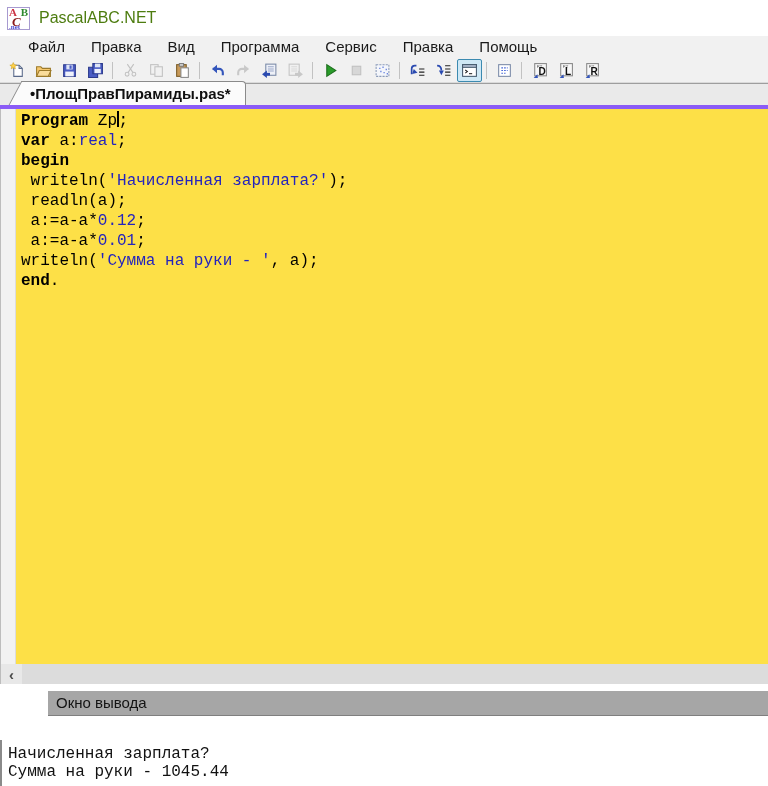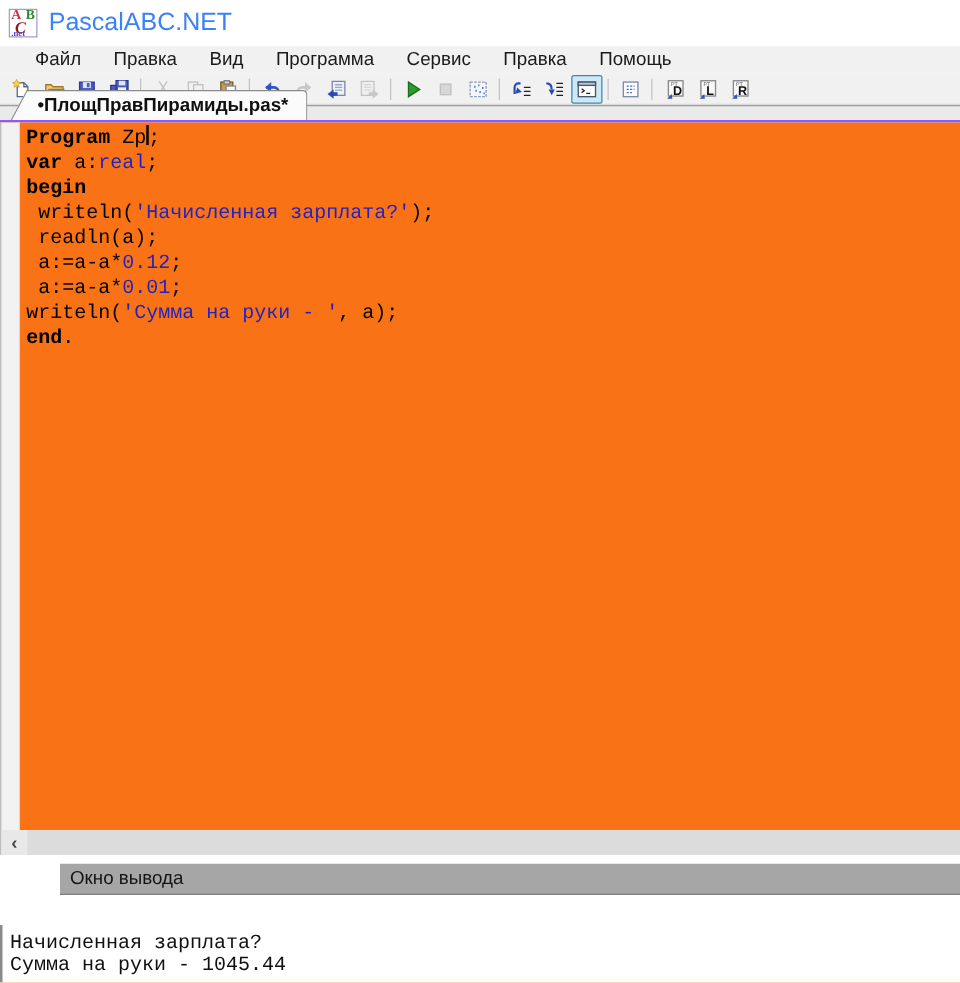--- a/index.html
+++ b/index.html
@@ -8,46 +8,46 @@
   .window { width:768px; height:786px; display:flex; flex-direction:column; background:#fff; }
 
   
   .title-bar { height:38px; display:flex; align-items:center; gap:9px; padding-left:7px; background:#fff; }
   .app-icon { width:23px; height:23px; border:1px solid #a79ad0; position:relative; background:#fff;
               font-family:"Liberation Serif", serif; flex:0 0 auto; }
   .app-icon .la  { position:absolute; left:1px;  top:-2px;  color:#cc3344; font-size:11px; font-weight:bold; }
   .app-icon .lb  { position:absolute; right:1px; top:-2px;  color:#2f8a2f; font-size:11px; font-weight:bold; }
   .app-icon .lc  { position:absolute; left:4px;  top:6px;   color:#8b1a1a; font-size:13px; font-style:italic; font-weight:bold; }
   .app-icon .lnet{ position:absolute; left:1px;  bottom:-2px; color:#4a4ad0; font-size:7px; font-weight:bold;text-align:right; }
-  .app-title { font-size:20px; color:#3b82f6; }
+  .app-title { font-size:16px; color:#4d7c0f; }
 
   
   .menu-bar { height:22px; background:#f1f1f1; display:flex; align-items:center; padding-left:15px; }
   .menu-item { padding:0 13px; font-size:15px; color:#1a1a1a; line-height:22px; cursor:default; }
 
   
   .toolbar { height:26px; background:#f1f1f1; border-bottom:1px solid #dadada; display:flex; align-items:center; padding-left:4px; }
   .tb-btn { width:25px; height:23px; display:flex; align-items:center; justify-content:center;
             border:1px solid transparent; border-radius:2px; margin:0 0.5px; }
   .tb-btn svg { width:17px; height:17px; }
   .tb-btn.disabled { opacity:.55; filter:grayscale(1); }
   .tb-btn.active { background:#cfe8f5; border-color:#3c8ab0; }
   .tb-sep { width:1px; height:17px; background:#c2c2c2; margin:0 4px; }
 
   
-  .tab-strip { height:14px; background:#eaeaea; border-top:1px solid #9e9e9e; border-bottom:2px solid #8b5cf6;
+  .tab-strip { height:26px; background:#eaeaea; border-top:1px solid #9e9e9e; border-bottom:4px solid #8b5cf6;
                display:flex; align-items:flex-end; padding-left:24px; }
   .tab { position:relative; height:24px; background:#fbfbfb; border-top:1px solid #8a8a8a; border-right:1px solid #8a8a8a;
          border-top-right-radius:4px; padding:0 14px 0 6px; display:flex; align-items:center; }
   .tab::before { content:""; position:absolute; left:-9px; top:-1px; bottom:0; width:18px; background:#fbfbfb;
                  border-left:1px solid #8a8a8a; border-top:1px solid #8a8a8a; transform:skewX(-28deg); }
   .tab-label { position:relative; z-index:1; font-size:15px; font-weight:bold; color:#101010; white-space:nowrap; }
 
   
-  .editor { height:583px; background:#f97316; display:flex; border-left:1px solid #bdbdbd; }
+  .editor { height:583px; background:#fde047; display:flex; border-left:1px solid #bdbdbd; }
   .gutter { width:15px; background:#f2f2f2; border-right:1px solid #dcdcdc; flex:0 0 auto; }
   .code-area { flex:1; padding:2px 0 0 5px; font-family:"Liberation Mono","DejaVu Sans Mono",monospace;
                font-size:16px; line-height:20px; color:#000; white-space:pre; overflow:hidden; cursor:text; }
   .code-line { height:20px; }
   .tk-kw { font-weight:bold; color:#000; }
   .tk-plain { color:#000; }
   .tk-str, .tk-num, .tk-type { color:#2323be; }
   .caret { display:inline-block; width:1.5px; height:16px; background:#000; vertical-align:-2px; }
 
   

